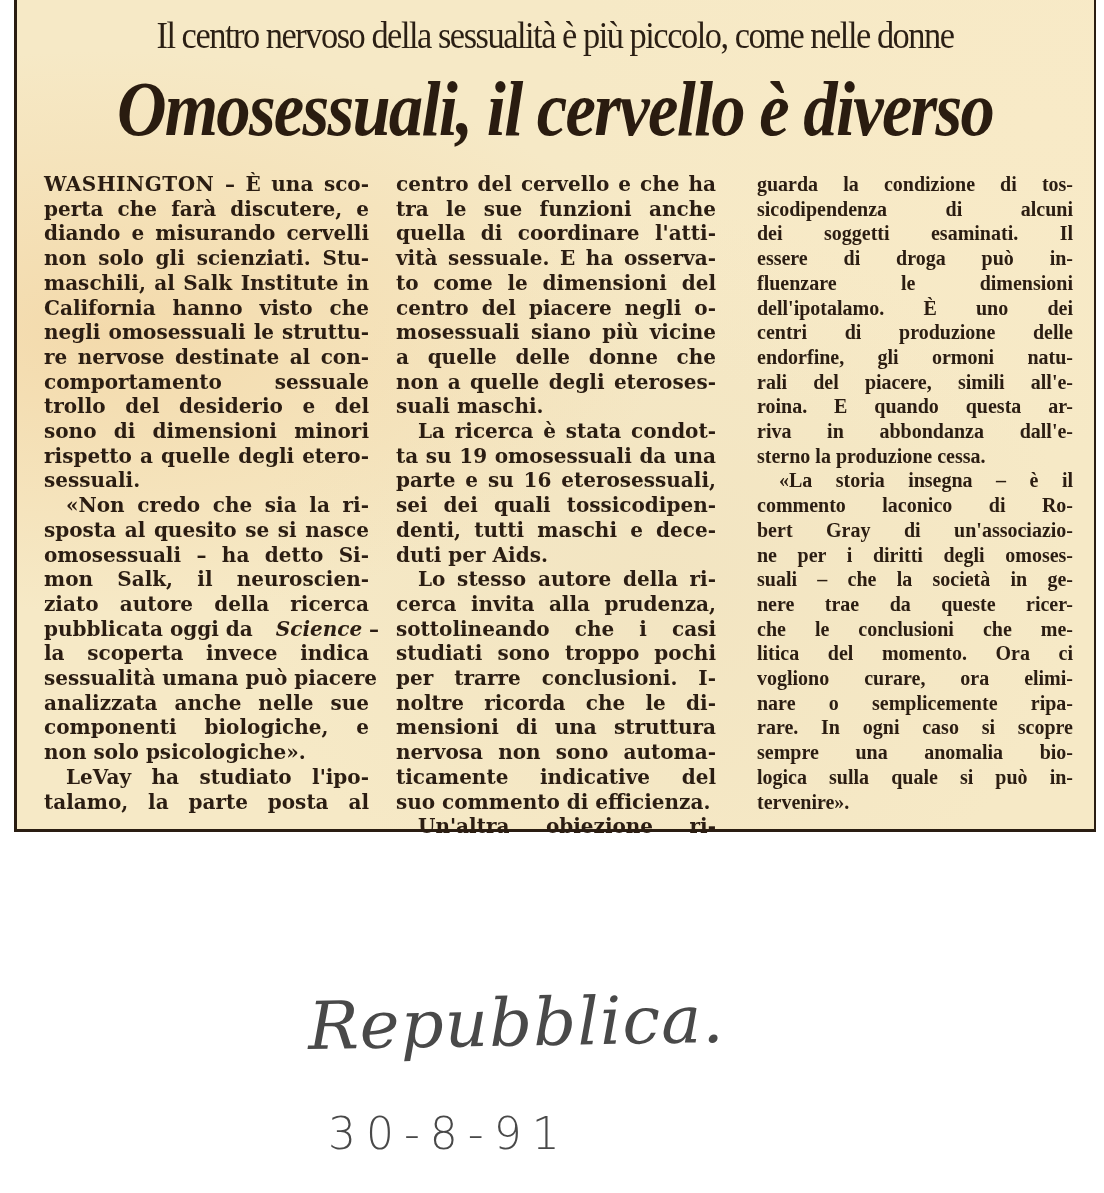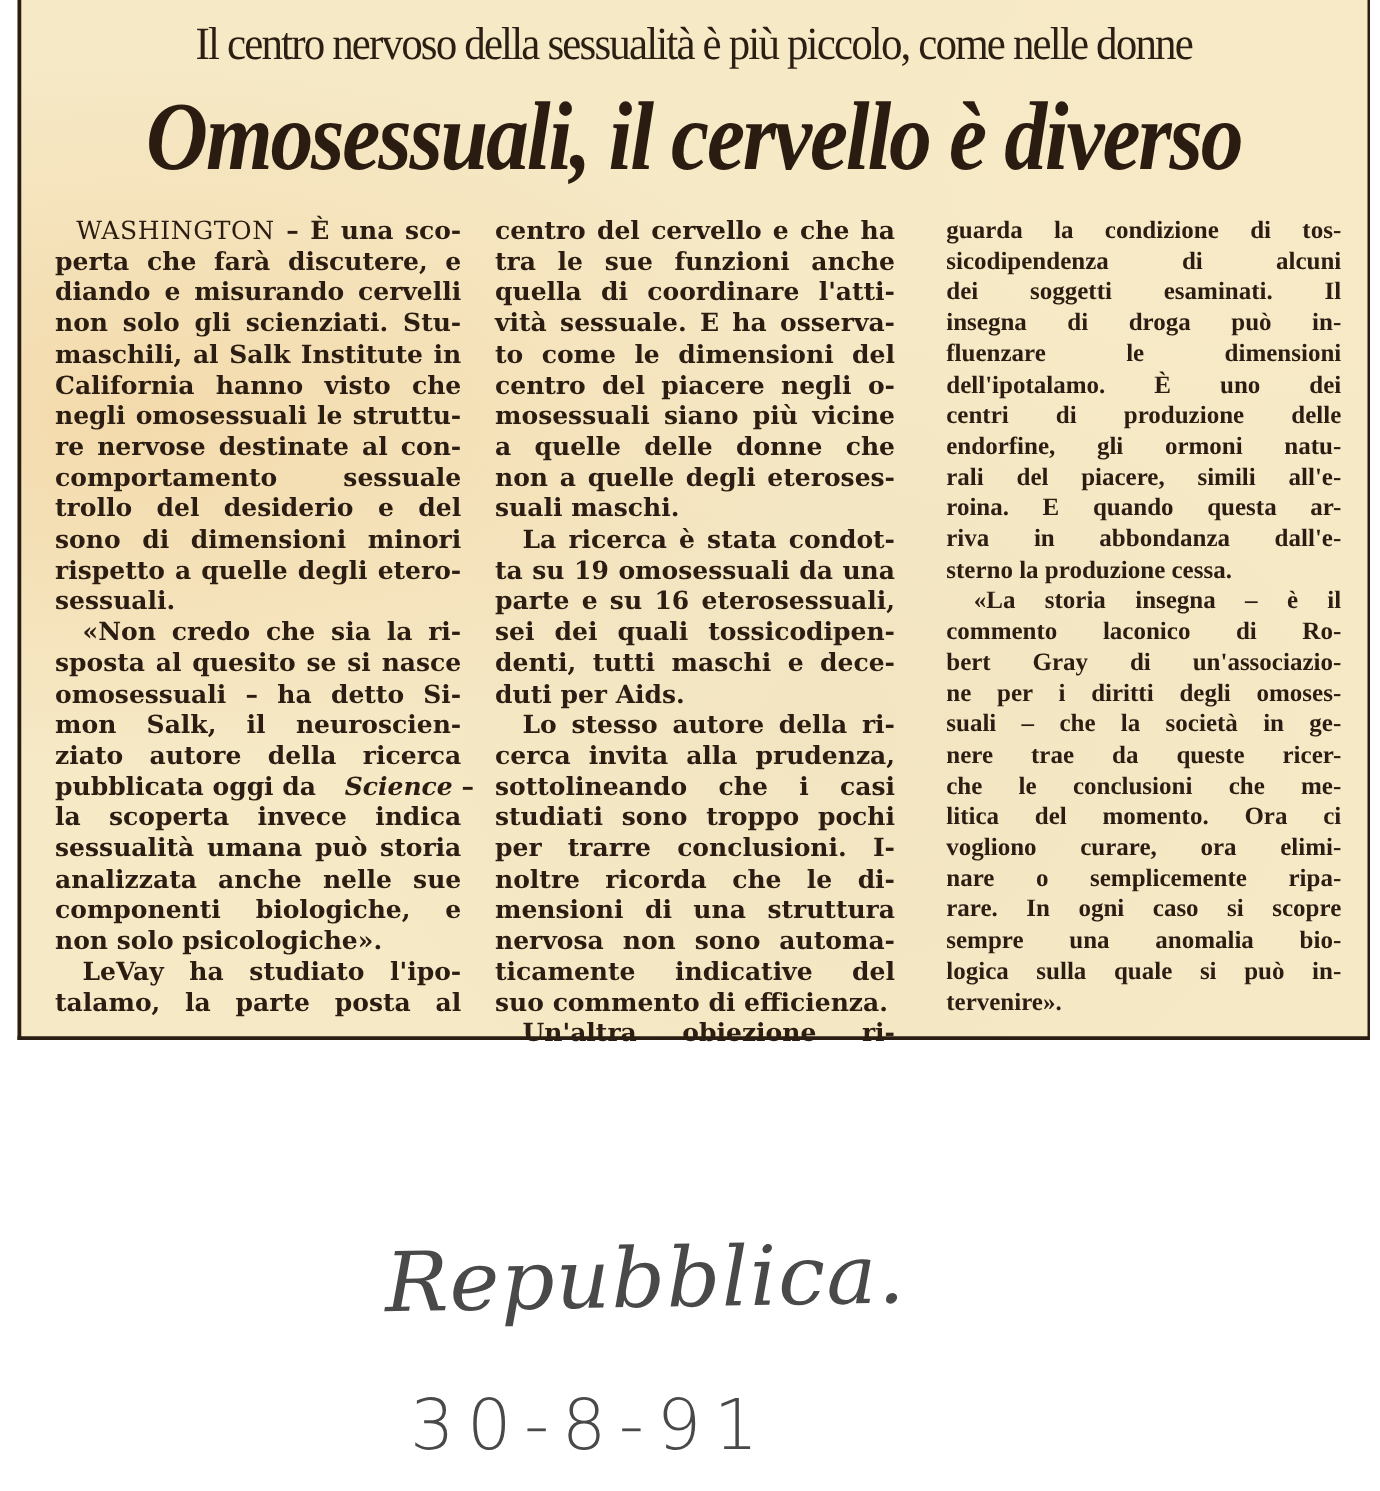--- a/index.html
+++ b/index.html
@@ -80,23 +80,22 @@
       white-space: nowrap;
       overflow: visible;
     }
     .col .line.last {
       text-align-last: left;
     }
     .col .line.indent {
       padding-left: 22px;
     }
     .dateline {
-      font-weight: normal;
+      font-weight: bold;
       letter-spacing: 0.5px;
-      margin-left: 17px;
     }
     .italic { font-style: italic; margin-left: 16px; }
     .handwriting {
       position: absolute;
       font-family: "DejaVu Sans", sans-serif;
       color: #2a2a2a;
       font-weight: normal;
     }
     .hw-source {
       left: 308px;
@@ -106,21 +105,21 @@
       letter-spacing: 1px;
       transform: scaleX(1.02) rotate(-1deg);
       transform-origin: left center;
       font-family: "DejaVu Serif", serif;
       font-weight: 300;
       opacity: 0.85;
     }
     .hw-date {
       left: 328px;
       top: 1108px;
-      font-size: 56px;
+      font-size: 44px;
       letter-spacing: 10px;
       font-family: "DejaVu Sans", sans-serif;
       font-weight: 300;
       opacity: 0.85;
     }
   </style>
 </head>
 <body>
 
 <div class="clipping">
@@ -143,21 +142,21 @@
     <span class="line">sono di dimensioni minori</span>
     <span class="line">rispetto a quelle degli etero-</span>
     <span class="line last">sessuali.</span>
     <span class="line indent">«Non credo che sia la ri-</span>
     <span class="line">sposta al quesito se si nasce</span>
     <span class="line">omosessuali – ha detto Si-</span>
     <span class="line">mon Salk, il neuroscien-</span>
     <span class="line">ziato autore della ricerca</span>
     <span class="line">pubblicata oggi da <span class="italic">Science</span> –</span>
     <span class="line">la scoperta invece indica</span>
-    <span class="line">sessualità umana può storia</span>
+    <span class="line">sessualità umana può piacere</span>
     <span class="line">analizzata anche nelle sue</span>
     <span class="line">componenti biologiche, e</span>
     <span class="line last">non solo psicologiche».</span>
     <span class="line indent">LeVay ha studiato l'ipo-</span>
     <span class="line">talamo, la parte posta al</span>
   </div>
 <div class="col col-2">
     <span class="line">centro del cervello e che ha</span>
     <span class="line">tra le sue funzioni anche</span>
     <span class="line">quella di coordinare l'atti-</span>
@@ -183,21 +182,21 @@
     <span class="line">mensioni di una struttura</span>
     <span class="line">nervosa non sono automa-</span>
     <span class="line">ticamente indicative del</span>
     <span class="line last">suo commento di efficienza.</span>
     <span class="line indent">Un'altra obiezione ri-</span>
   </div>
 <div class="col col-3">
     <span class="line">guarda la condizione di tos-</span>
     <span class="line">sicodipendenza di alcuni</span>
     <span class="line">dei soggetti esaminati. Il</span>
-    <span class="line">insegna di droga può in-</span>
+    <span class="line">essere di droga può in-</span>
     <span class="line">fluenzare le dimensioni</span>
     <span class="line">dell'ipotalamo. È uno dei</span>
     <span class="line">centri di produzione delle</span>
     <span class="line">endorfine, gli ormoni natu-</span>
     <span class="line">rali del piacere, simili all'e-</span>
     <span class="line">roina. E quando questa ar-</span>
     <span class="line">riva in abbondanza dall'e-</span>
     <span class="line last">sterno la produzione cessa.</span>
     <span class="line indent">«La storia insegna – è il</span>
     <span class="line">commento laconico di Ro-</span>

